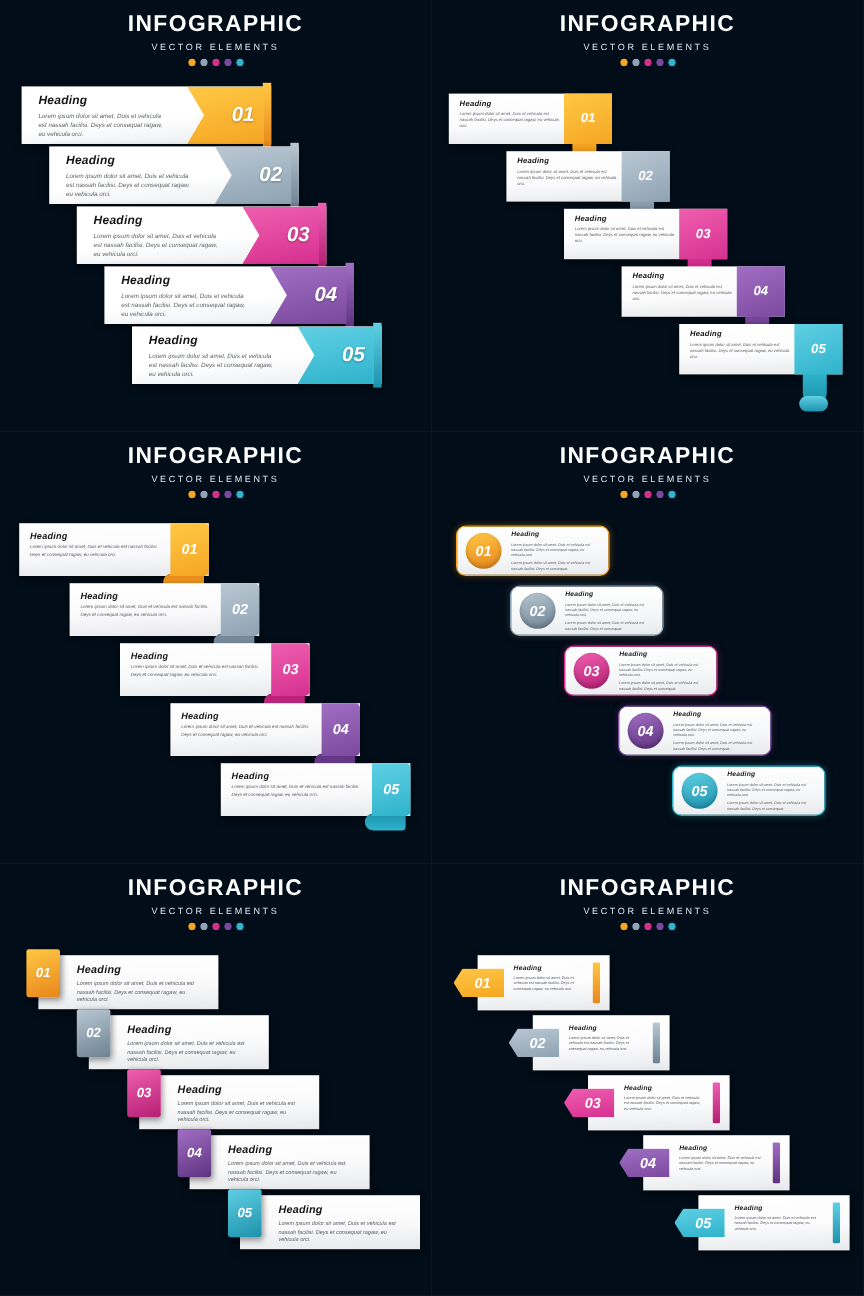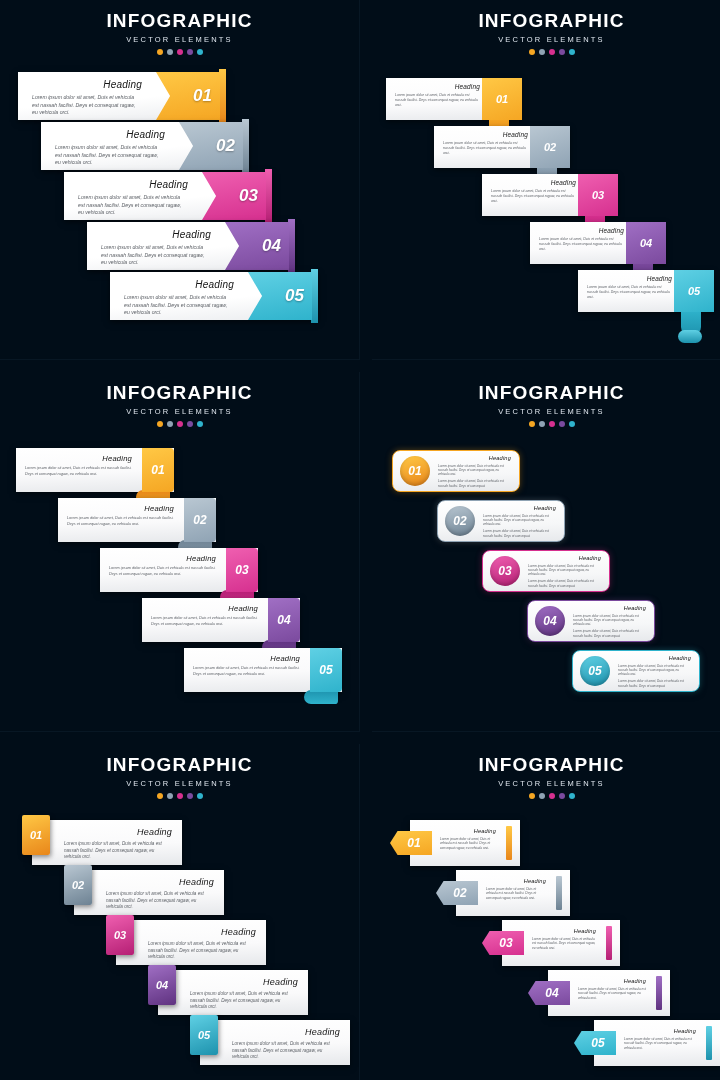--- a/index.html
+++ b/index.html
@@ -9,21 +9,20 @@
     font-family:"Liberation Sans", sans-serif;
     overflow:hidden;
   }
   .sheet{
     position:relative;
     width:720px; height:1080px;
     background:#010d18;
     display:grid;
     grid-template-columns:360px 360px;
     grid-template-rows:360px 360px 360px;
-    gap:12px;
   }
   .panel{
     position:relative;
     width:360px; height:360px;
     overflow:hidden;
     border-right:1px solid rgba(120,160,200,.07);
     border-bottom:1px solid rgba(120,160,200,.07);
   }
   .panel-head{ text-align:center; padding-top:10px; }
   .panel-head .title{
@@ -32,23 +31,22 @@
   }
   .panel-head .subtitle{
     font-size:7.5px; letter-spacing:2.2px; color:#dfe6ee;
     margin-top:3px;
   }
   .dots{ display:flex; gap:4px; justify-content:center; margin-top:5px; }
   .dots i{ width:6px;height:6px;border-radius:50%; display:block; }
 
   
   .h{
-    font-style:italic; font-weight:normal; color:#141414;
+    font-style:italic; font-weight:bold; color:#141414;
     letter-spacing:.2px;
-    text-align:right;
   }
   .p{
     font-style:italic; color:#5d6167; line-height:1.45;
   }
 
   
   .p1 .row{ position:absolute; height:48px; }
   .p1 .card{
     position:absolute; left:0; top:0; height:48px; width:100%;
     background:linear-gradient(175deg,#ffffff 0%,#ffffff 55%,#e9ebee 100%);

